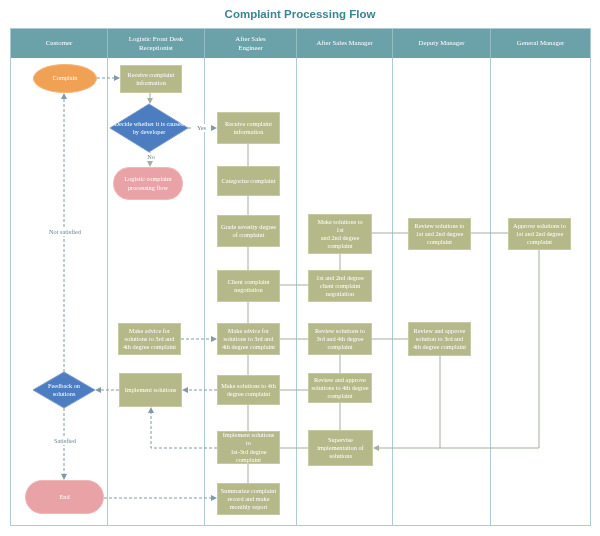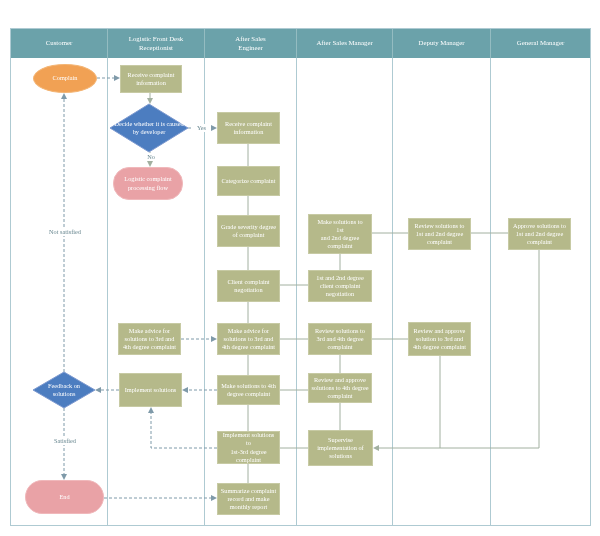--- a/index.html
+++ b/index.html
@@ -37,20 +37,21 @@
   .ellipse{background:var(--orange);border:1px solid var(--orange_border);border-radius:50%;}
   .dtext{background:transparent;z-index:5;}
   .edge-label{position:absolute;z-index:6;background:#fff;color:var(--label_text);
         font-size:6.3px;text-align:center;line-height:1.2;padding:0 1px;}
 </style>
 </head>
 <body>
 
 <div id="canvas">
 
+  <div id="title">Complaint Processing Flow</div>
 
   <div id="frame"></div>
 
   <div id="header">
     <div class="hcell" style="flex:97">Customer</div>
     <div class="hcell" style="flex:97">Logistic Front Desk
 Receptionist</div>
     <div class="hcell" style="flex:92">After Sales
 Engineer</div>
     <div class="hcell" style="flex:96">After Sales Manager</div>

